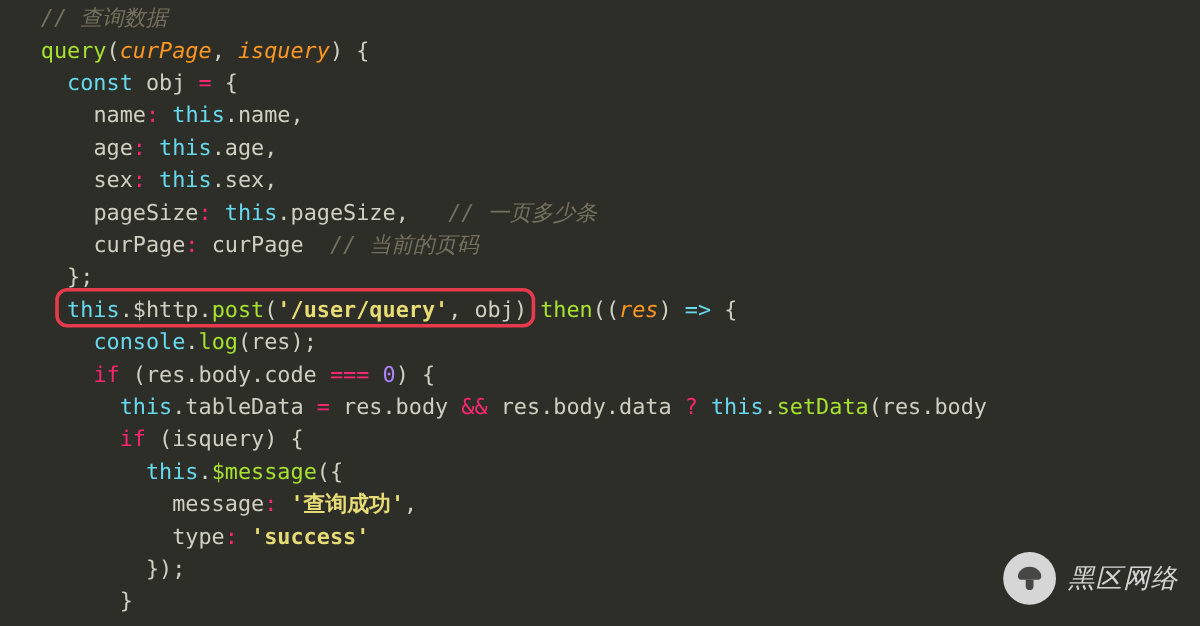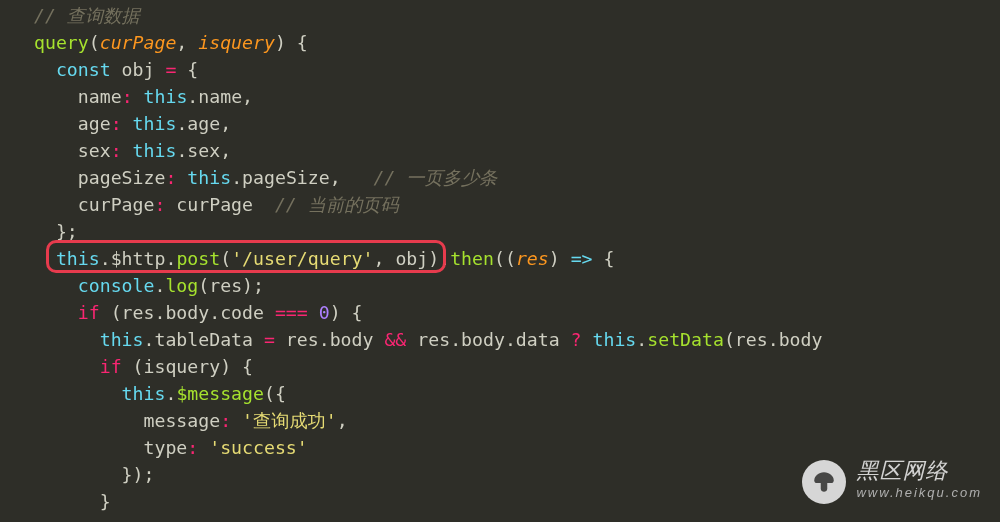--- a/index.html
+++ b/index.html
@@ -19,21 +19,21 @@
     top: 2px;
     left: 34px;
     white-space: pre;
   }
   .c-default { color: #cfcfc2; }
   .c-comment { color: #75715e; font-style: italic; text-align: center; }
   .c-keyword { color: #66d9ef; }  
   .c-func    { color: #a6e22e; text-align: center; }                        
   .c-param   { color: #fd971f; font-style: italic; }    
   .c-op      { color: #f92672; }                        
-  .c-string  { color: #e6db74; }                        
+  .c-string  { color: #e6db74; font-weight: bold; }                        
   .c-num     { color: #ae81ff; }                        
   .c-arrow   { color: #66d9ef; }                        
   .highlight-box {
     position: absolute;
     border: 3px solid #e73b4d;
     border-radius: 10px;
     pointer-events: none;
   }
   .watermark {
     position: absolute;
@@ -76,15 +76,14 @@
 
 <div class="watermark">
   <div class="logo">
     <svg viewBox="0 0 24 24" fill="#4a4a4a">
       <path d="M12 3 C7 3 3 6.5 3 10.5 C3 12 4 13 5.5 13 L18.5 13 C20 13 21 12 21 10.5 C21 6.5 17 3 12 3 Z"></path>
       <path d="M9 13 L15 13 L15 18 C15 20 13.5 21 12 21 C10.5 21 9 20 9 18 Z"></path>
     </svg>
   </div>
   <div class="text">
     <span>黑区网络</span>
-    <small>www.heikqu.com</small>
   </div>
 </div>
 
 </body></html>

